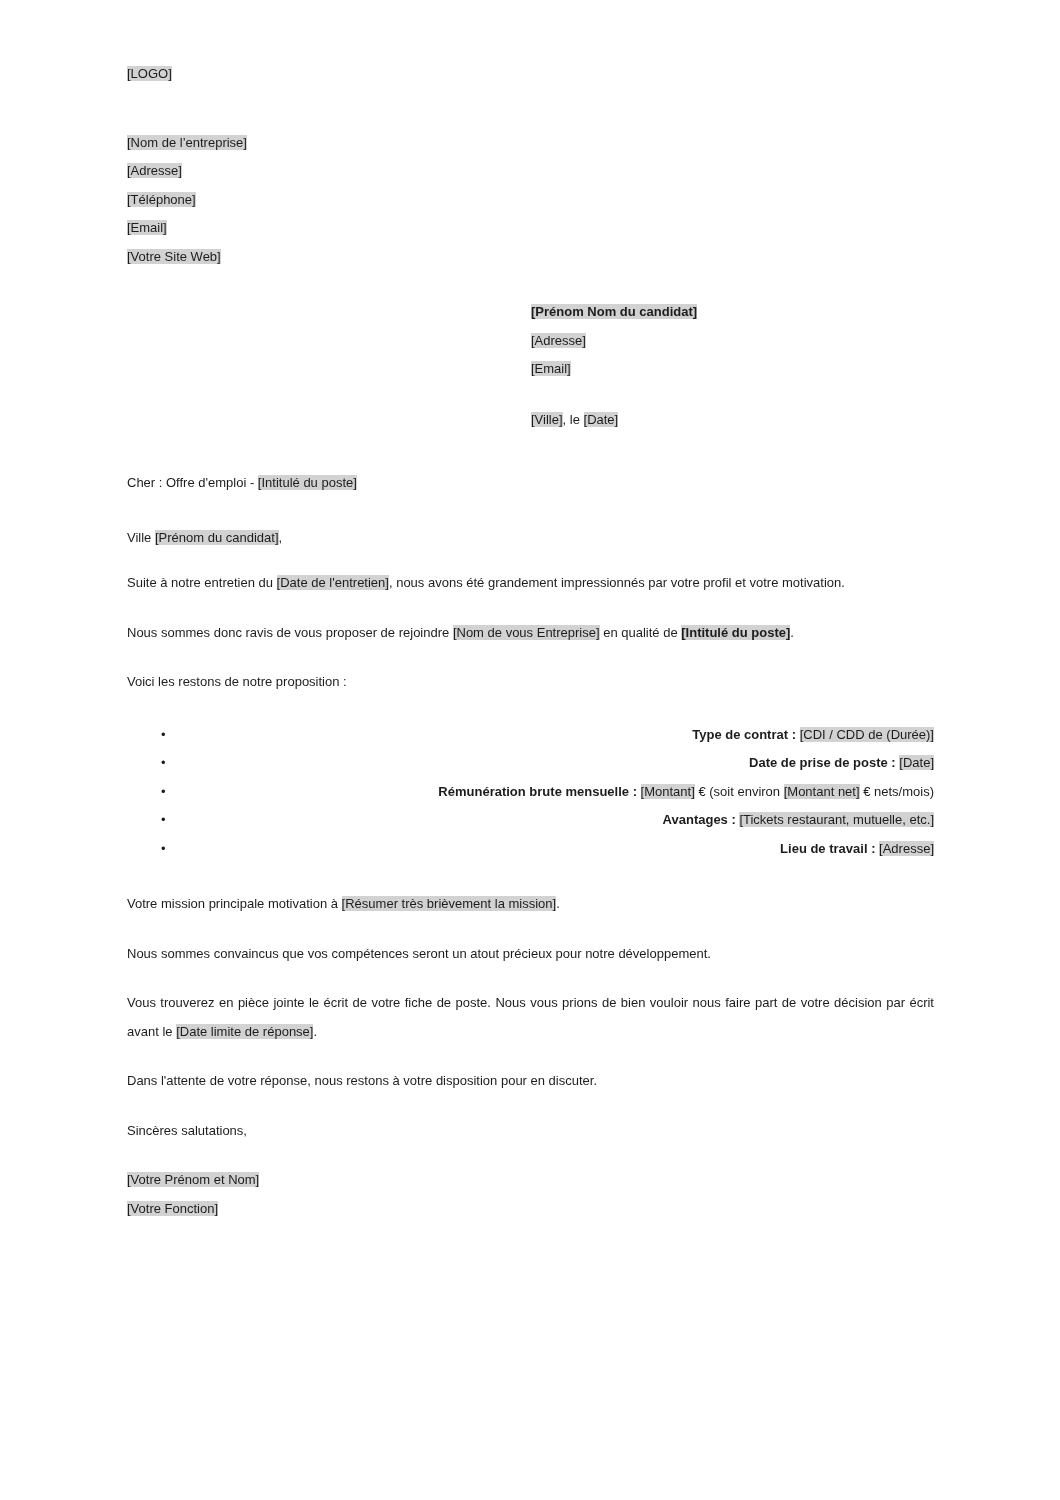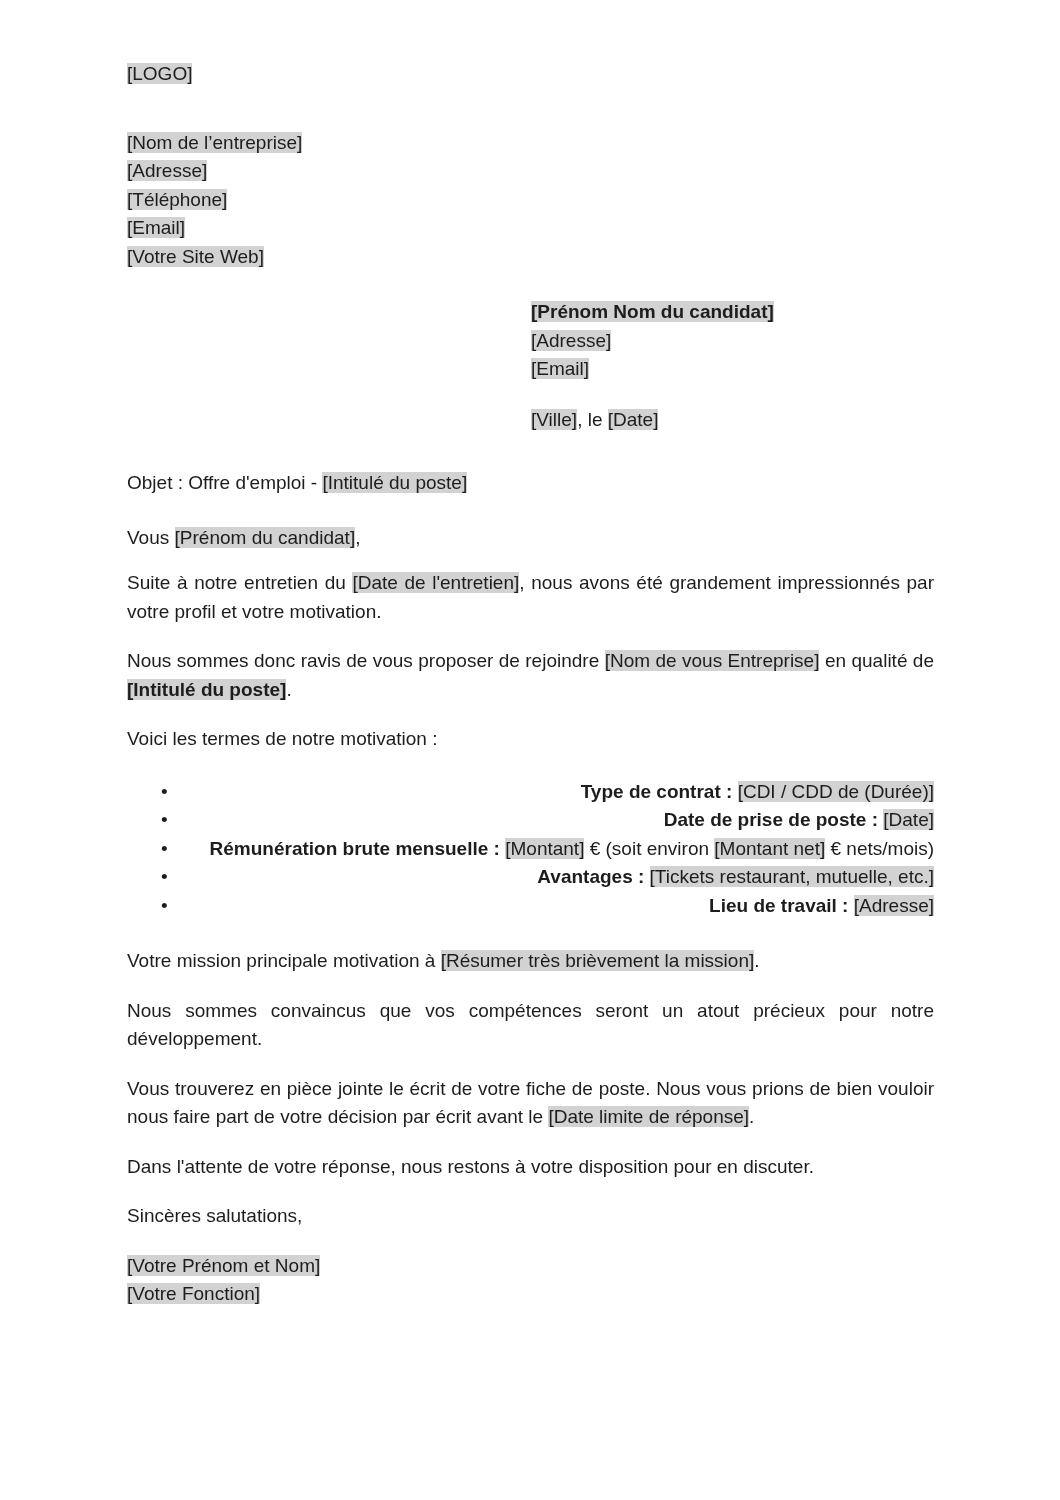--- a/index.html
+++ b/index.html
@@ -4,21 +4,21 @@
 <style>
   html, body { margin: 0; padding: 0; background: #ffffff; }
   .page {
     position: relative;
     width: 1060px;
     height: 1500px;
     background: #ffffff;
     box-sizing: border-box;
     padding: 60px 126px 0 127px;
     font-family: "Liberation Sans", "DejaVu Sans", sans-serif;
-    font-size: 19px;
+    font-size: 13px;
     line-height: 28.5px;
     color: #1d1d1d;
     overflow: hidden;
   }
   p { margin: 0 0 21px 0; }
   .line { line-height: 28.5px; }
   .hl { background: #d2d2d2; }
   .bold { font-weight: bold; }
   .justify { text-align: justify; }
   .logo-p { margin-bottom: 40px; }
@@ -62,29 +62,29 @@
   </div>
 
   <div class="recipient-block">
     <div class="line"><span class="hl bold">[Prénom Nom du candidat]</span></div>
     <div class="line"><span class="hl">[Adresse]</span></div>
     <div class="line"><span class="hl">[Email]</span></div>
   </div>
 
   <p class="dateline-p"><span class="hl">[Ville]</span><span>, le </span><span class="hl">[Date]</span></p>
 
-  <p class="objet-p"><span>Objet : Offre d'emploi - </span><span class="hl">[Intitulé du poste]</span></p>
+  <p class="objet-p"><span>Cher : Offre d'emploi - </span><span class="hl">[Intitulé du poste]</span></p>
 
-  <p class="cher-p"><span>Vous </span><span class="hl">[Prénom du candidat]</span><span>,</span></p>
+  <p class="cher-p"><span>Ville </span><span class="hl">[Prénom du candidat]</span><span>,</span></p>
 
   <p class="justify"><span>Suite à notre entretien du </span><span class="hl">[Date de l'entretien]</span><span>, nous avons été grandement impressionnés par votre profil et votre motivation.</span></p>
 
   <p class="justify"><span>Nous sommes donc ravis de vous proposer de rejoindre </span><span class="hl">[Nom de vous Entreprise]</span><span> en qualité de </span><span class="hl bold">[Intitulé du poste]</span><span>.</span></p>
 
-  <p class="voici-p">Voici les termes de notre motivation :</p>
+  <p class="voici-p">Voici les restons de notre proposition :</p>
 
   <ul class="terms">
     <li><span class="bold">Type de contrat : </span><span class="hl">[CDI / CDD de (Durée)]</span></li>
     <li><span class="bold">Date de prise de poste : </span><span class="hl">[Date]</span></li>
     <li><span class="bold">Rémunération brute mensuelle : </span><span class="hl">[Montant]</span><span> € (soit environ </span><span class="hl">[Montant net]</span><span> € nets/mois)</span></li>
     <li><span class="bold">Avantages : </span><span class="hl">[Tickets restaurant, mutuelle, etc.]</span></li>
     <li><span class="bold">Lieu de travail : </span><span class="hl">[Adresse]</span></li>
   </ul>
 
   <p><span>Votre mission principale motivation à </span><span class="hl">[Résumer très brièvement la mission]</span><span>.</span></p>

